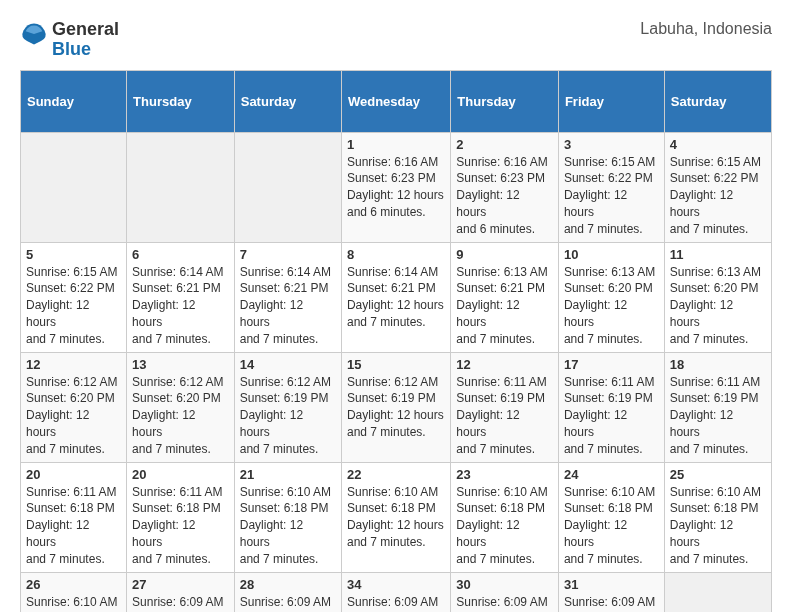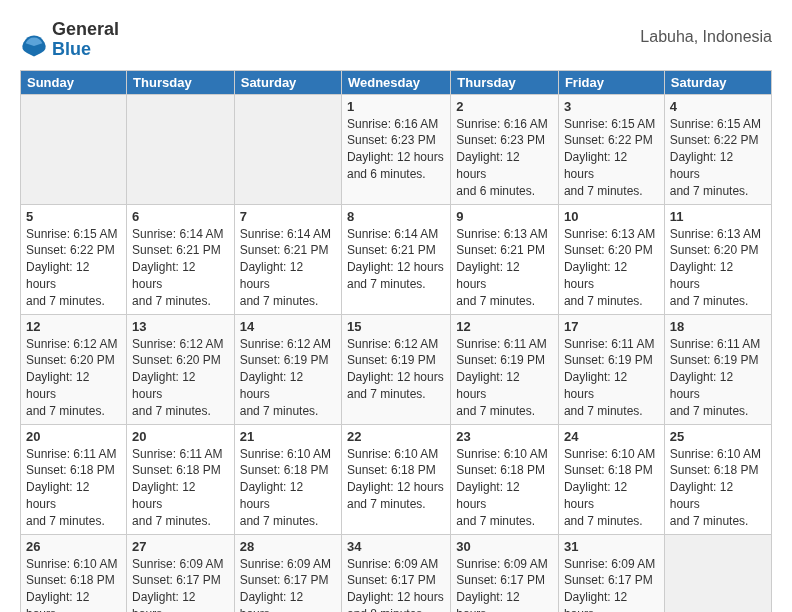--- a/index.html
+++ b/index.html
@@ -11,21 +11,21 @@
       padding: 20px;
     }
     .header {
       display: flex;
       align-items: flex-start;
       justify-content: space-between;
       margin-bottom: 10px;
     }
     .logo {
       display: flex;
-      align-items: flex-end;
+      align-items: flex-start;
     }
     .logo-text {
       display: flex;
       flex-direction: column;
       line-height: 1.1;
     }
     .logo-general {
       font-size: 18px;
       font-weight: bold;
       color: #333;
@@ -44,30 +44,29 @@
       text-align: right;
     }
     .month-title {
       font-size: 36px;
       font-weight: normal;
       color: #333;
     }
     .location {
       font-size: 16px;
       color: #555;
-      margin-top: 8px;
     }
     .calendar {
       width: 100%;
       border-collapse: collapse;
     }
     .calendar th {
       background-color: #2e75b6;
       color: #fff;
-      padding: 4px 6px;
+      padding: 23px 6px;
       font-size: 13px;
       font-weight: bold;
       text-align: left;
       border: 1px solid #ccc;
     }
     .calendar td {
       border: 1px solid #ccc;
       vertical-align: top;
       padding: 4px 5px;
       font-size: 10.5px;

